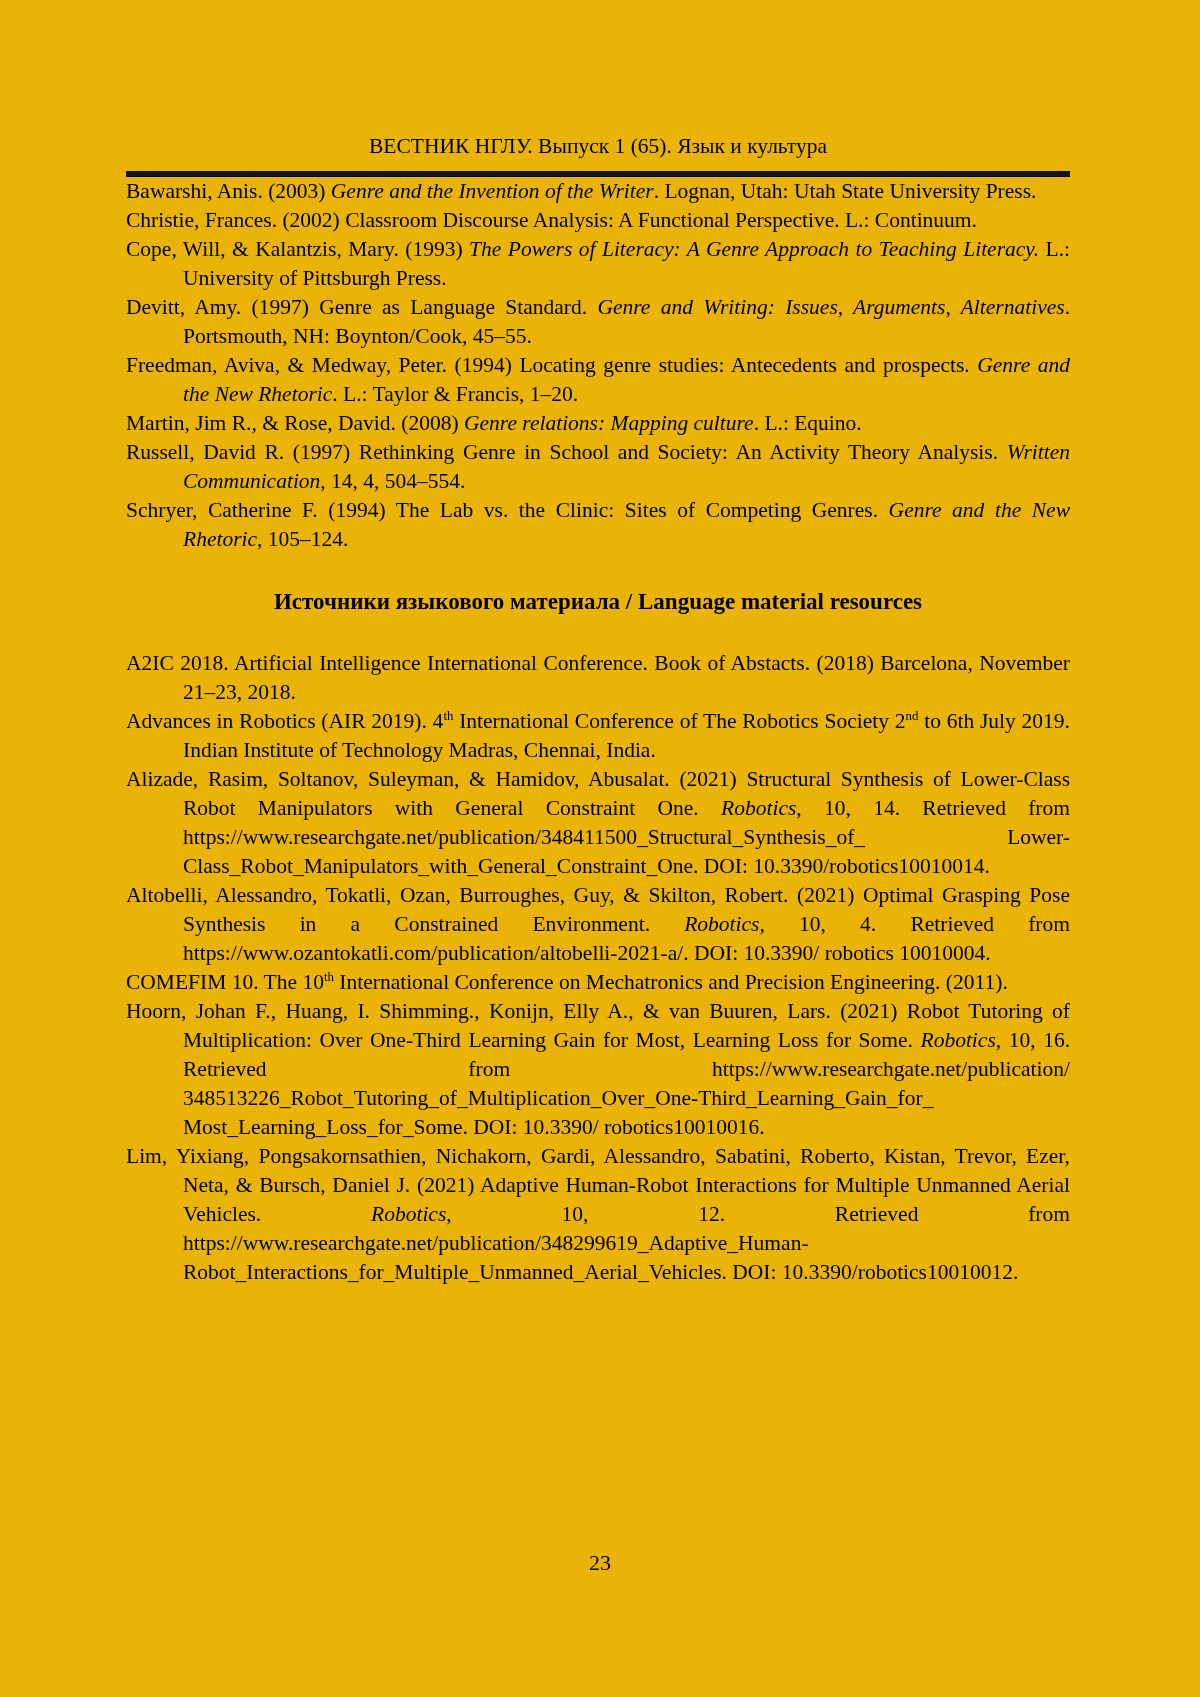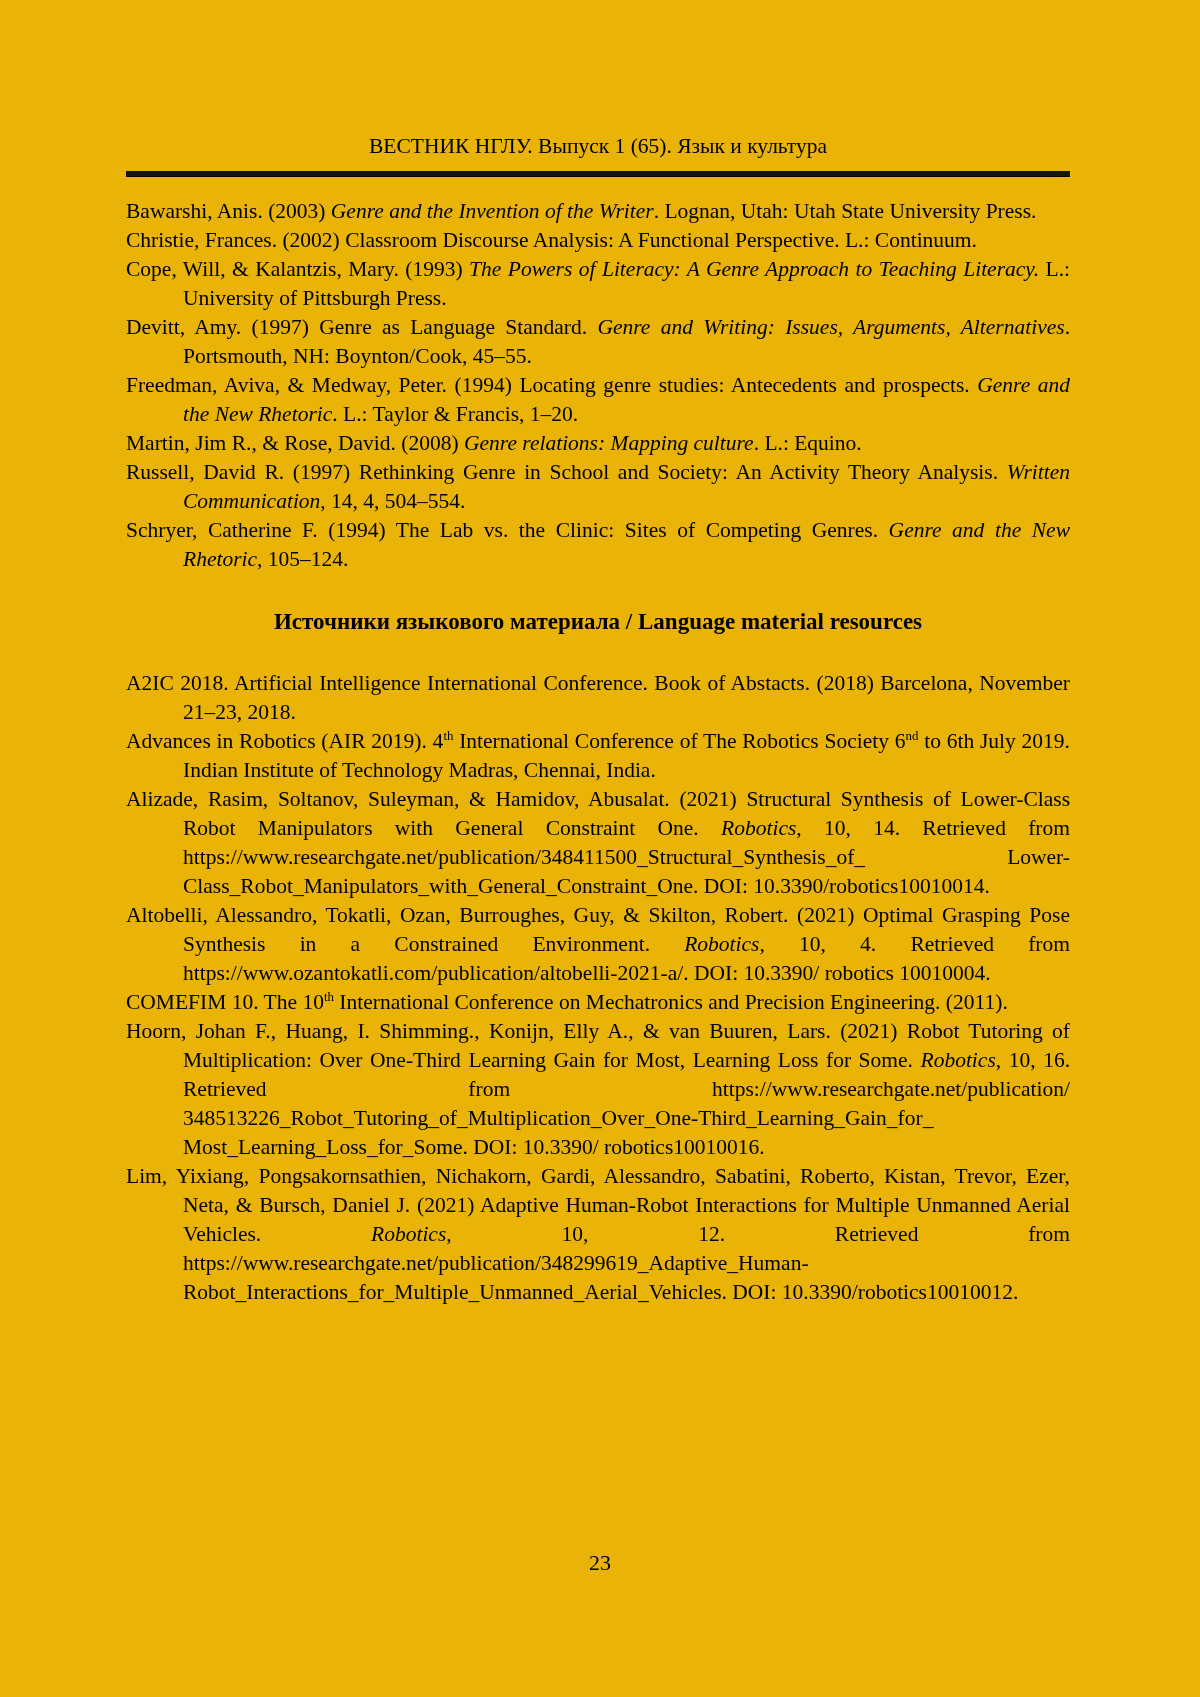--- a/index.html
+++ b/index.html
@@ -33,21 +33,20 @@
     line-height: 26px;
     white-space: nowrap;
   }
   .header-rule {
     margin-top: 12px;
     height: 5px;
     background: #141414;
     border-bottom: 1px solid #000;
   }
   .ref-list {
-    margin-top: 20px;
   }
   .ref-list.sources {
     margin-top: 33px;
   }
   .ref {
     margin: 0;
     font-size: 21.5px;
     line-height: 29px;
     text-align: justify;
     padding-left: 57px;
@@ -93,21 +92,21 @@
         <p class="ref"><span>Freedman, Aviva, &amp; Medway, Peter. (1994) Locating genre studies: Antecedents and prospects. </span><i>Genre and the New Rhetoric</i><span>. L.: Taylor &amp; Francis, 1–20.</span></p>
         <p class="ref"><span>Martin, Jim R., &amp; Rose, David. (2008) </span><i>Genre relations: Mapping culture</i><span>. L.: Equino.</span></p>
         <p class="ref"><span>Russell, David R. (1997) Rethinking Genre in School and Society: An Activity Theory Analysis. </span><i>Written Communication</i><span>, 14, 4, 504–554.</span></p>
         <p class="ref"><span>Schryer, Catherine F. (1994) The Lab vs. the Clinic: Sites of Competing Genres. </span><i>Genre and the New Rhetoric</i><span>, 105–124.</span></p>
       </div>
 
     <h3 class="section-heading">Источники языкового материала / Language material resources</h3>
 
     <div class="ref-list sources">
         <p class="ref"><span>A2IC 2018. Artificial Intelligence International Conference. Book of Abstacts. (2018) Barcelona, November 21–23, 2018.</span></p>
-        <p class="ref"><span>Advances in Robotics (AIR 2019). 4</span><sup>th</sup><span> International Conference of The Robotics Society 6</span><sup>nd</sup><span> to 6th July 2019. Indian Institute of Technology Madras, Chennai, India.</span></p>
+        <p class="ref"><span>Advances in Robotics (AIR 2019). 4</span><sup>th</sup><span> International Conference of The Robotics Society 2</span><sup>nd</sup><span> to 6th July 2019. Indian Institute of Technology Madras, Chennai, India.</span></p>
         <p class="ref"><span>Alizade, Rasim, Soltanov, Suleyman, &amp; Hamidov, Abusalat. (2021) Structural Synthesis of Lower-Class Robot Manipulators with General Constraint One. </span><i>Robotics</i><span>, 10, 14. Retrieved from https://www.researchgate.net/publication/348411500_Structural_Synthesis_of_ Lower-Class_Robot_Manipulators_with_General_Constraint_One. DOI: 10.3390/robotics10010014.</span></p>
         <p class="ref"><span>Altobelli, Alessandro, Tokatli, Ozan, Burroughes, Guy, &amp; Skilton, Robert. (2021) Optimal Grasping Pose Synthesis in a Constrained Environment. </span><i>Robotics</i><span>, 10, 4. Retrieved from https://www.ozantokatli.com/publication/altobelli-2021-a/. DOI: 10.3390/ robotics 10010004.</span></p>
         <p class="ref"><span>COMEFIM 10. The 10</span><sup>th</sup><span> International Conference on Mechatronics and Precision Engineering. (2011).</span></p>
         <p class="ref"><span>Hoorn, Johan F., Huang, I. Shimming., Konijn, Elly A., &amp; van Buuren, Lars. (2021) Robot Tutoring of Multiplication: Over One-Third Learning Gain for Most, Learning Loss for Some. </span><i>Robotics</i><span>, 10, 16. Retrieved from https://www.researchgate.net/publication/ 348513226_Robot_Tutoring_of_Multiplication_Over_One-Third_Learning_Gain_for_ Most_Learning_Loss_for_Some. DOI: 10.3390/ robotics10010016.</span></p>
         <p class="ref"><span>Lim, Yixiang, Pongsakornsathien, Nichakorn, Gardi, Alessandro, Sabatini, Roberto, Kistan, Trevor, Ezer, Neta, &amp; Bursch, Daniel J. (2021) Adaptive Human-Robot Interactions for Multiple Unmanned Aerial Vehicles. </span><i>Robotics</i><span>, 10, 12. Retrieved from https://www.researchgate.net/publication/348299619_Adaptive_Human-Robot_Interactions_for_Multiple_Unmanned_Aerial_Vehicles. DOI: 10.3390/robotics10010012.</span></p>
       </div>
   </div>
 
   <div class="page-number">23</div>
 </div>

